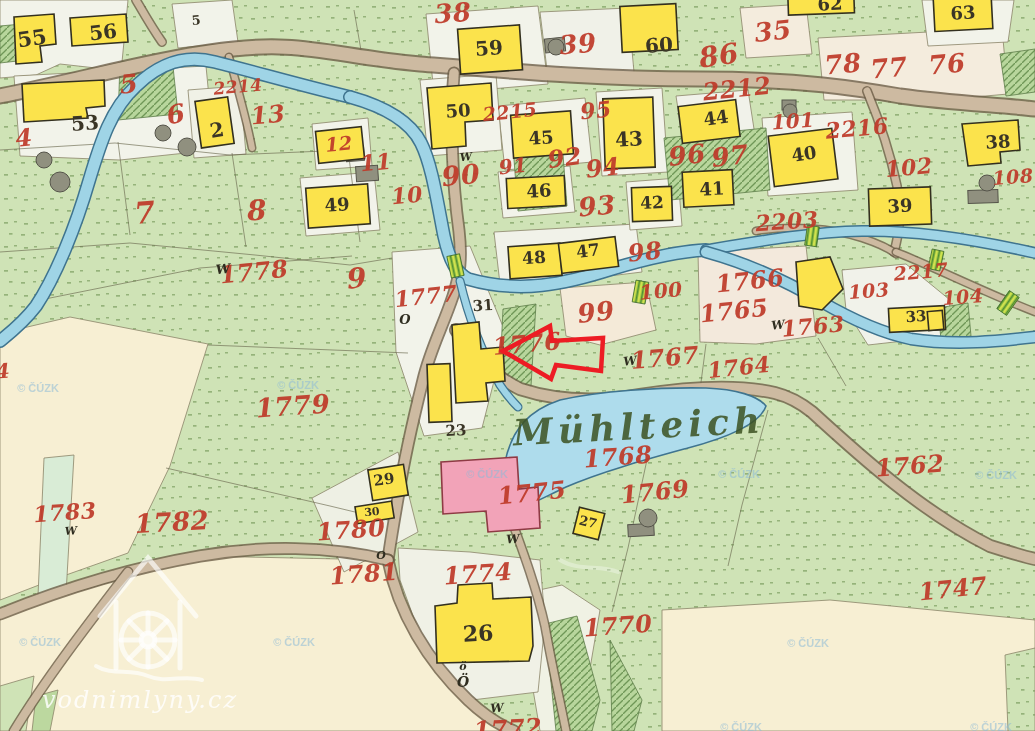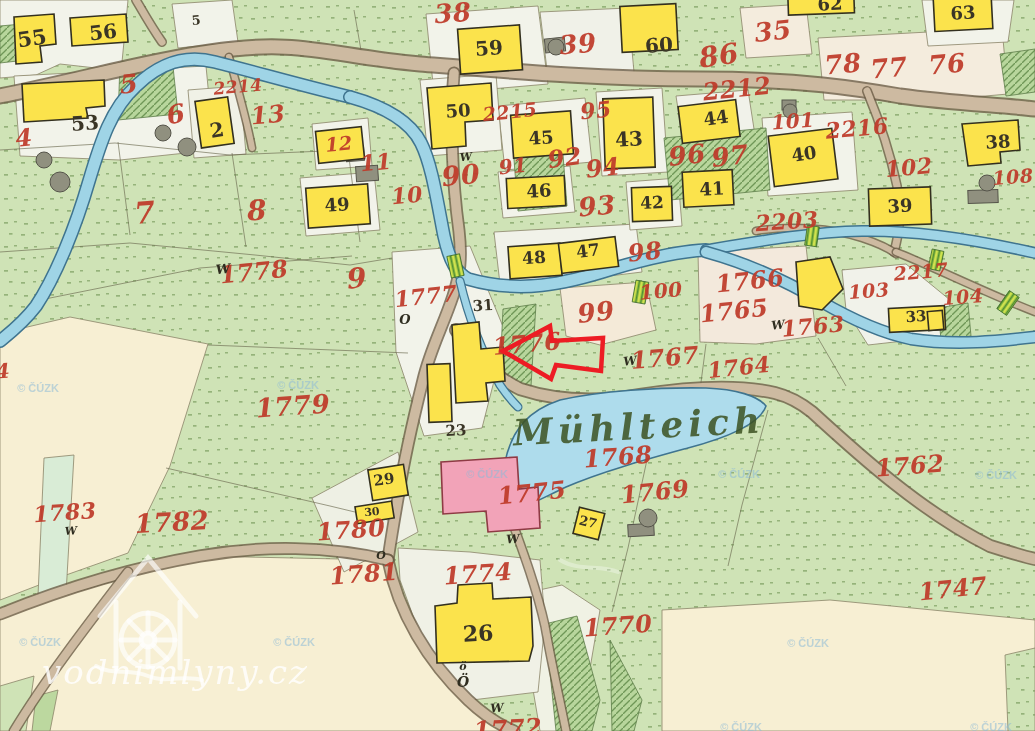--- a/index.html
+++ b/index.html
@@ -14,21 +14,21 @@
   .bline{fill:none;stroke:#6b6a50;stroke-width:1;opacity:.65;}
   .bldg{fill:#fbe34c;stroke:#33301f;stroke-width:1.6;}
   .gray{fill:#90907f;stroke:#55544a;stroke-width:1;}
   .lbl{position:absolute;white-space:nowrap;line-height:1;}
   .lbl-red{font-style:italic;font-weight:bold;color:#bf3b2a;opacity:.93;letter-spacing:.5px;}
   .lbl-black{font-weight:bold;color:#3a3526;}
   .lbl-sym{font-style:italic;font-weight:bold;color:#2f2d20;}
   .lbl-script{font-style:italic;font-weight:bold;color:#3c5222;opacity:.85;}
   .lbl-wm{font-family:"Liberation Sans",sans-serif;color:rgba(140,185,215,.55);font-weight:bold;}
   #layer-labels{position:absolute;left:0;top:0;width:100%;height:100%;}
-  #site-wm{position:absolute;left:42px;top:652px;font-size:34px;font-style:italic;
+  #site-wm{position:absolute;left:42px;top:686px;font-size:24px;font-style:italic;
            color:rgba(255,255,255,.82);letter-spacing:2px;}
 </style>
 </head>
 <body>
 
 <div id="stage">
 
 <svg width="1035" height="731" viewBox="0 0 1035 731">
   <defs>
     <pattern id="pf" width="46" height="24" patternUnits="userSpaceOnUse">

